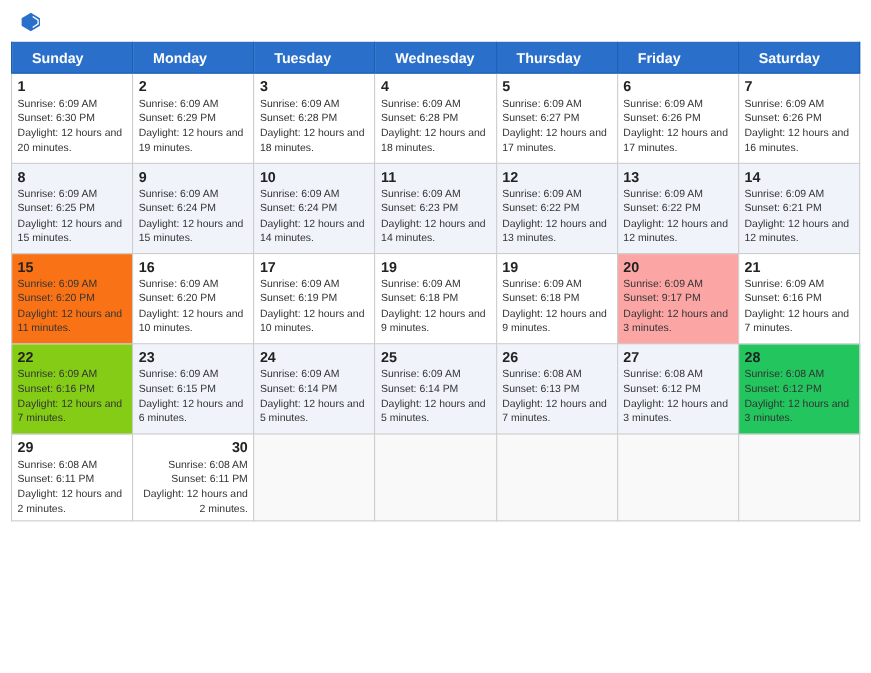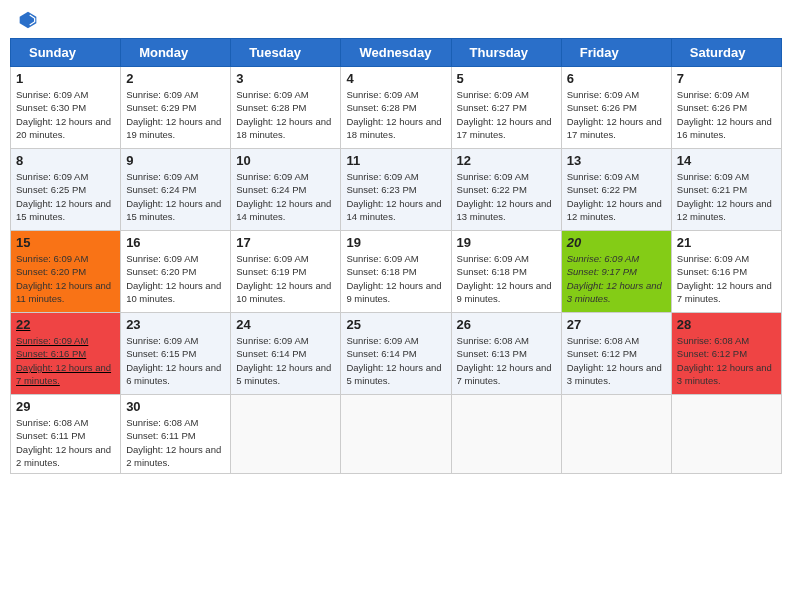--- a/index.html
+++ b/index.html
@@ -281,39 +281,39 @@
         </div>
       </td>
         <td style="background: rgb(255, 255, 255);">
         <span class="day-number">19</span>
         <div class="day-info">
           <span>Sunrise: 6:09 AM</span><br>
           <span>Sunset: 6:18 PM</span><br>
           <span>Daylight: 12 hours and 9 minutes.</span>
         </div>
       </td>
-        <td style="background: #84cc16; font-style: italic;">
+        <td style="background: #fca5a5;">
         <span class="day-number">20</span>
         <div class="day-info">
           <span>Sunrise: 6:09 AM</span><br>
           <span>Sunset: 9:17 PM</span><br>
           <span>Daylight: 12 hours and 3 minutes.</span>
         </div>
       </td>
         <td style="background: rgb(255, 255, 255);">
         <span class="day-number">21</span>
         <div class="day-info">
           <span>Sunrise: 6:09 AM</span><br>
           <span>Sunset: 6:16 PM</span><br>
           <span>Daylight: 12 hours and 7 minutes.</span>
         </div>
       </td>
       </tr>
       <tr>
-        <td style="background: #ef4444; text-decoration: underline;">
+        <td style="background: #84cc16;">
         <span class="day-number">22</span>
         <div class="day-info">
           <span>Sunrise: 6:09 AM</span><br>
           <span>Sunset: 6:16 PM</span><br>
           <span>Daylight: 12 hours and 7 minutes.</span>
         </div>
       </td>
         <td style="background: rgb(240, 244, 250);">
         <span class="day-number">23</span>
         <div class="day-info">
@@ -347,39 +347,39 @@
         </div>
       </td>
         <td style="background: rgb(240, 244, 250);">
         <span class="day-number">27</span>
         <div class="day-info">
           <span>Sunrise: 6:08 AM</span><br>
           <span>Sunset: 6:12 PM</span><br>
           <span>Daylight: 12 hours and 3 minutes.</span>
         </div>
       </td>
-        <td style="background: #ef4444; margin-top: 44px;">
+        <td style="background: #22c55e; margin-top: 44px;">
         <span class="day-number">28</span>
         <div class="day-info">
           <span>Sunrise: 6:08 AM</span><br>
           <span>Sunset: 6:12 PM</span><br>
           <span>Daylight: 12 hours and 3 minutes.</span>
         </div>
       </td>
       </tr>
       <tr class="last-row">
         <td style="background: rgb(255, 255, 255);">
         <span class="day-number">29</span>
         <div class="day-info">
           <span>Sunrise: 6:08 AM</span><br>
           <span>Sunset: 6:11 PM</span><br>
           <span>Daylight: 12 hours and 2 minutes.</span>
         </div>
       </td>
-        <td style="background: rgb(255, 255, 255);">
+        <td style="background: rgb(255, 255, 255); text-align: right;">
         <span class="day-number">30</span>
         <div class="day-info">
           <span>Sunrise: 6:08 AM</span><br>
           <span>Sunset: 6:11 PM</span><br>
           <span>Daylight: 12 hours and 2 minutes.</span>
         </div>
       </td>
         <td class="empty"></td>
         <td class="empty"></td>
         <td class="empty"></td>

